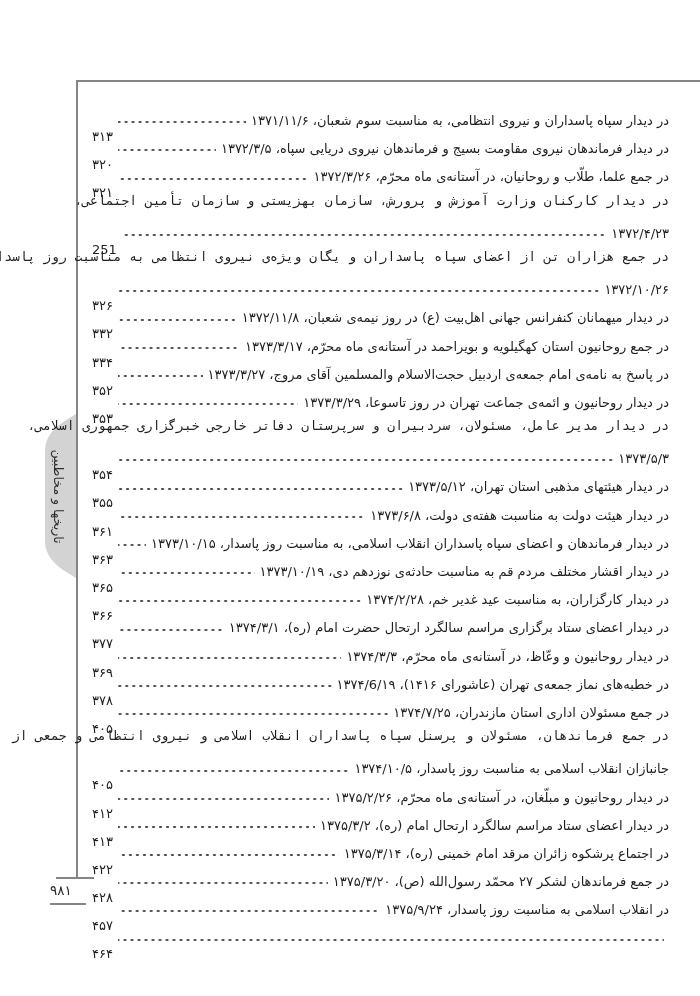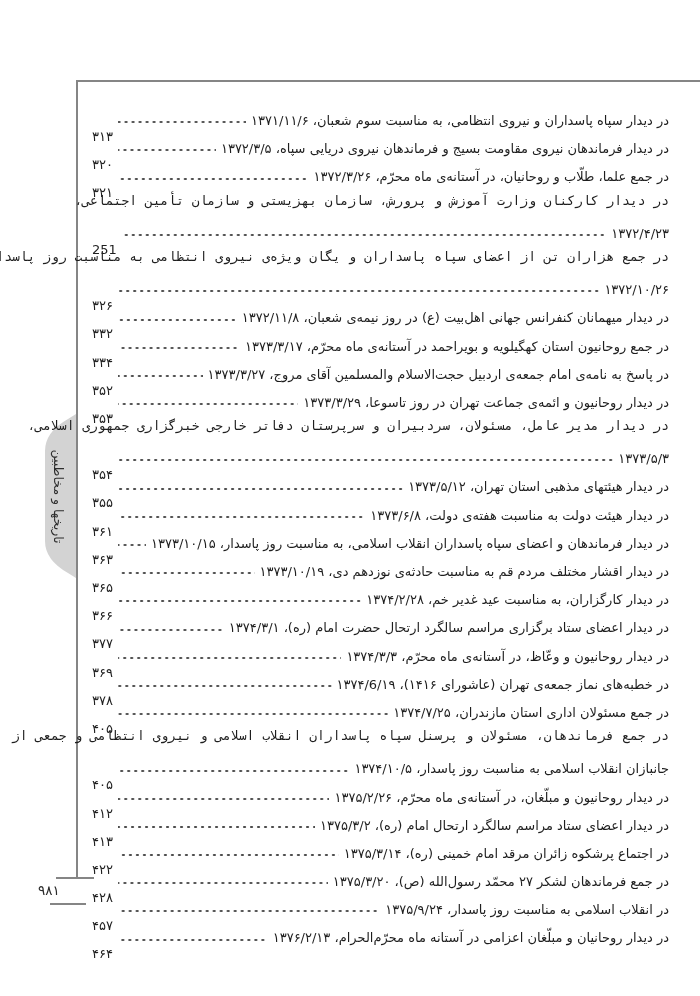--- a/index.html
+++ b/index.html
@@ -6,21 +6,21 @@
   .page {
     position:relative; width:700px; height:996px; background:#ffffff;
     overflow:hidden; font-family:"DejaVu Sans", sans-serif; color:#1e1e1e;
   }
   
   .border-top  { position:absolute; top:80px; left:76px; right:0; height:0; border-top:2px solid #858585; }
   .border-left { position:absolute; top:80px; left:76px; width:0; height:797px; border-left:2px solid #858585; }
 
   
   .folio-tick      { position:absolute; top:877px; left:56px; width:38px; border-top:2px solid #858585; }
-  .folio-number    { position:absolute; top:882px; left:38px; width:46px; 
+  .folio-number    { position:absolute; top:882px; left:38px; width:46px; text-align:center;
                      font-size:13.5px; color:#2a2a2a; }
   .folio-underline { position:absolute; top:903px; left:50px; width:36px; border-top:2px solid #858585; }
 
   
   .side-tab { position:absolute; left:39px; top:414px; width:37px; height:164px; }
   .side-tab svg { position:absolute; inset:0; }
   .side-tab-label {
     position:absolute; width:164px; height:37px; left:-63.5px; top:63.5px;
     transform:rotate(90deg); display:flex; align-items:center; justify-content:center;
     direction:rtl; font-size:12.5px; color:#2d2d2d; letter-spacing:0.5px; white-space:nowrap;
@@ -198,21 +198,20 @@
     <span class="entry-text">در جمع فرماندهان لشکر ۲۷ محمّد رسول‌الله (ص)، ۱۳۷۵/۳/۲۰</span>
     <span class="leader"></span>
     <span class="page-num">۴۲۸</span>
   </div>
       <div class="toc-row">
     <span class="entry-text">در انقلاب اسلامی به مناسبت روز پاسدار، ۱۳۷۵/۹/۲۴</span>
     <span class="leader"></span>
     <span class="page-num">۴۵۷</span>
   </div>
       <div class="toc-row">
-    <span class="entry-text">در دیدار روحانیان و مبلّغان اعزامی در آستانه ماه محرّم‌الحرام، ۱۳۷۶/۲/۱۳</span>
     <span class="leader"></span>
     <span class="page-num">۴۶۴</span>
   </div>
     </div>
 
   <div class="folio-tick"></div>
   <div class="folio-number">۹۸۱</div>
   <div class="folio-underline"></div>
 
 </div>

